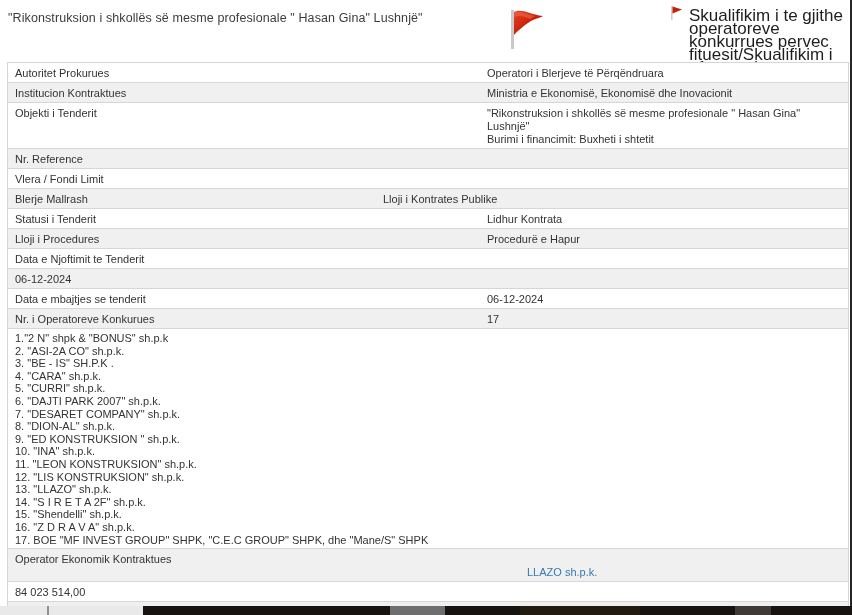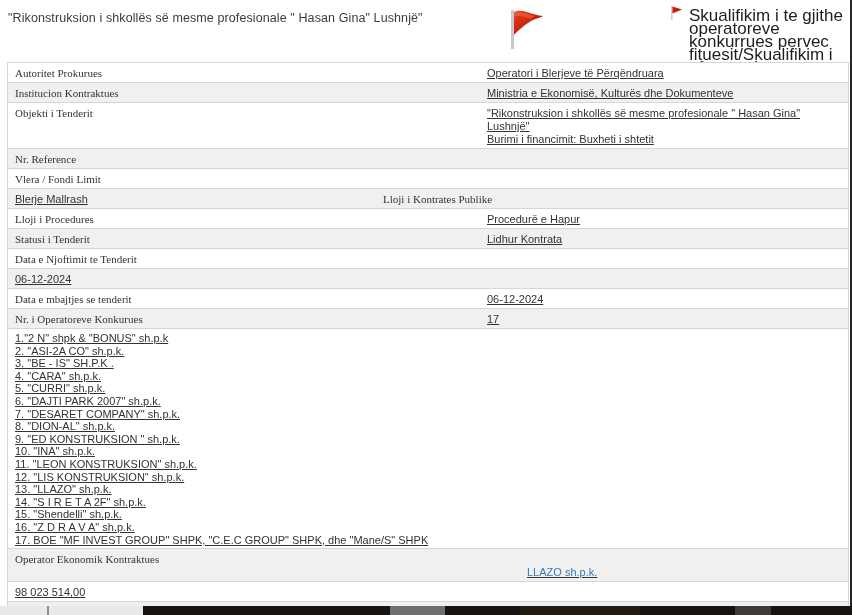--- a/index.html
+++ b/index.html
@@ -18,22 +18,22 @@
     font-size:17px; line-height:13px; color:#1e1e1e; white-space:pre-line;
   }
   .tender-table {
     position:absolute; left:7px; top:62px; width:842px;
     border-top:1px solid #d6d6d6; border-left:1px solid #d6d6d6; border-right:1px solid #d6d6d6;
     box-sizing:border-box;
   }
   .row { display:flex; border-bottom:1px solid #d6d6d6; min-height:20px; box-sizing:border-box; background:#fff; }
   .row:nth-child(even) { background:#f0f0f0; }
   .cell { font-size:11px; color:#333; padding:4px 8px 2px 7px; box-sizing:border-box; line-height:13px; }
-  .label-cell { flex:0 0 472px;font-family:Liberation Serif, serif; }
-  .value-cell { flex:1 1 auto; white-space:pre-line;text-decoration:underline; }
+  .label-cell { flex:0 0 472px; }
+  .value-cell { flex:1 1 auto; white-space:pre-line; }
   .row-ops .value-cell { line-height:12.6px; padding-top:3px; padding-bottom:2px; }
   a.operator-link { color:#337ab7; text-decoration:none; cursor:pointer;margin-left:40px; }
   .right-edge { position:absolute; right:0; top:0; width:2px; height:607px; background:#262626; }
   .bottom-bar { position:absolute; left:0; bottom:0; width:852px; height:9px; background:#e9e9e9; }
   .bb-dark { position:absolute; left:143px; top:0; right:0; height:9px; background:#171310; }
   .bb-tick { position:absolute; left:47px; top:0; width:2px; height:9px; background:#8f8f8f; }
   .bb-gray { position:absolute; left:390px; top:0; width:55px; height:9px; background:#6e6e6e; }
   .bb-brown { position:absolute; left:520px; top:0; width:120px; height:9px; background:#221b12; }
   .bb-dim { position:absolute; left:735px; top:0; width:36px; height:9px; background:#3f3a35; }
 </style>
@@ -69,21 +69,21 @@
 
   <div class="tender-table">
 
     <div class="row">
       <div class="cell label-cell">Autoritet Prokurues</div>
       <div class="cell value-cell">Operatori i Blerjeve të Përqëndruara</div>
     </div>
 
     <div class="row">
       <div class="cell label-cell">Institucion Kontraktues</div>
-      <div class="cell value-cell">Ministria e Ekonomisë, Kulturës dhe Dokumenteve</div>
+      <div class="cell value-cell">Ministria e Ekonomisë, Ekonomisë dhe Inovacionit</div>
     </div>
 
     <div class="row">
       <div class="cell label-cell">Objekti i Tenderit</div>
       <div class="cell value-cell">"Rikonstruksion i shkollës së mesme profesionale " Hasan Gina" Lushnjë"
 Burimi i financimit: Buxheti i shtetit</div>
     </div>
 
     <div class="row">
       <div class="cell label-cell">Nr. Reference</div>
@@ -92,27 +92,27 @@
     <div class="row">
       <div class="cell label-cell">Vlera / Fondi Limit</div>
     </div>
 
     <div class="row">
       <div class="cell value-cell">Blerje Mallrash</div>
       <div class="cell label-cell">Lloji i Kontrates Publike</div>
     </div>
 
     <div class="row">
-      <div class="cell label-cell">Lloji i Procedures</div>
-      <div class="cell value-cell">Procedurë e Hapur</div>
+      <div class="cell label-cell">Statusi i Tenderit</div>
+      <div class="cell value-cell">Lidhur Kontrata</div>
     </div>
 
     <div class="row">
-      <div class="cell label-cell">Statusi i Tenderit</div>
-      <div class="cell value-cell">Lidhur Kontrata</div>
+      <div class="cell label-cell">Lloji i Procedures</div>
+      <div class="cell value-cell">Procedurë e Hapur</div>
     </div>
 
     <div class="row">
       <div class="cell label-cell">Data e Njoftimit te Tenderit</div>
     </div>
 
     <div class="row">
       <div class="cell value-cell">06-12-2024</div>
     </div>
 
@@ -147,21 +147,21 @@
     </div>
 
     <div class="row">
       <div class="cell label-cell">Operator Ekonomik Kontraktues</div>
       <div class="cell value-cell">
         <a class="operator-link">LLAZO sh.p.k.</a>
       </div>
     </div>
 
     <div class="row">
-      <div class="cell value-cell">98 023 514,00</div>
+      <div class="cell value-cell">84 023 514,00</div>
     </div>
 
     <div class="row">
       <div class="cell label-cell">Data e shpalljes se fituesit</div>
       <div class="cell value-cell">25-03-2025</div>
     </div>
 
   </div>
 
   <div class="right-edge"></div>

